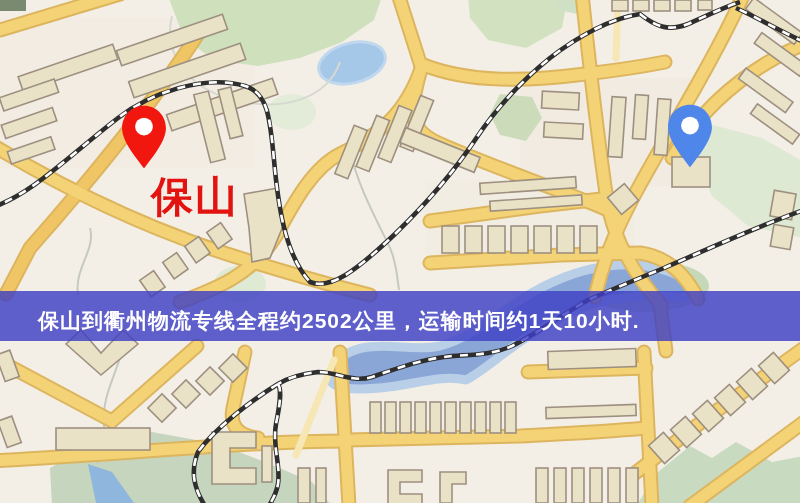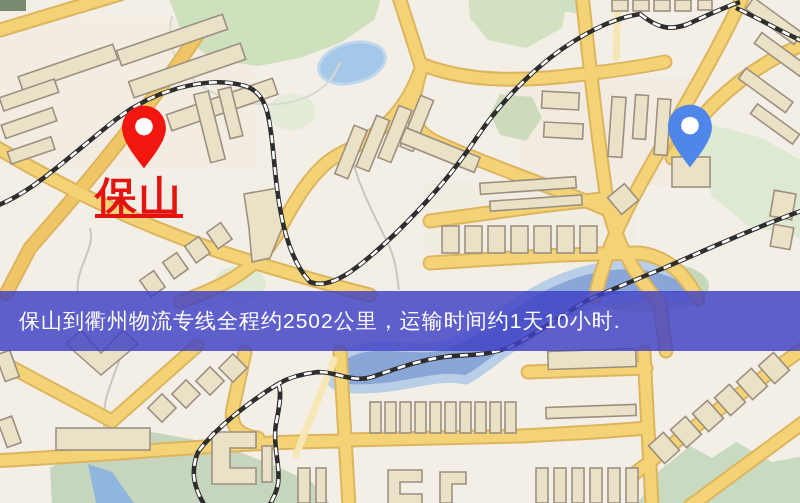--- a/index.html
+++ b/index.html
@@ -5,33 +5,33 @@
   html,body{margin:0;padding:0;background:#888;}
   .stage{
     position:relative;width:800px;height:503px;overflow:hidden;
     font-family:"Liberation Sans","DejaVu Sans",sans-serif;
     background:#f3efe7;
   }
   .stage svg{position:absolute;left:0;top:0;}
   .pin{position:absolute;width:46px;height:66px;}
   .pin svg{position:static;}
   .citylabel{
-    position:absolute;width:200px;text-align:center;
+    position:absolute;width:200px;text-align:right;
     font-family:"Liberation Serif","DejaVu Serif",serif;
     font-size:42px;font-weight:600;line-height:1.0;
-    letter-spacing:2px;white-space:nowrap;text-decoration:underline;
+    letter-spacing:2px;white-space:nowrap;
   }
   .citylabel.origin{left:39px;top:176px;color:#e31310;}
   .citylabel.dest{left:593px;top:177px;color:#2b3af0;}
   .banner{
-    position:absolute;left:0;top:291px;width:800px;height:60px;
+    position:absolute;left:0;top:291px;width:800px;height:50px;
     background:rgba(62,64,196,0.82);
     color:#ffffff;font-size:21px;line-height:60px;
-    padding-left:19px;box-sizing:border-box;
-    letter-spacing:1px;white-space:nowrap;
+    padding-left:38px;box-sizing:border-box;
+    letter-spacing:1px;white-space:nowrap;font-weight:bold;
   }
 </style>
 </head>
 <body>
 
 <div class="stage">
 
   <svg width="800" height="503" viewBox="0 0 800 503">
 
     <rect x="0" y="0" width="800" height="503" fill="#f3efe7"></rect>

